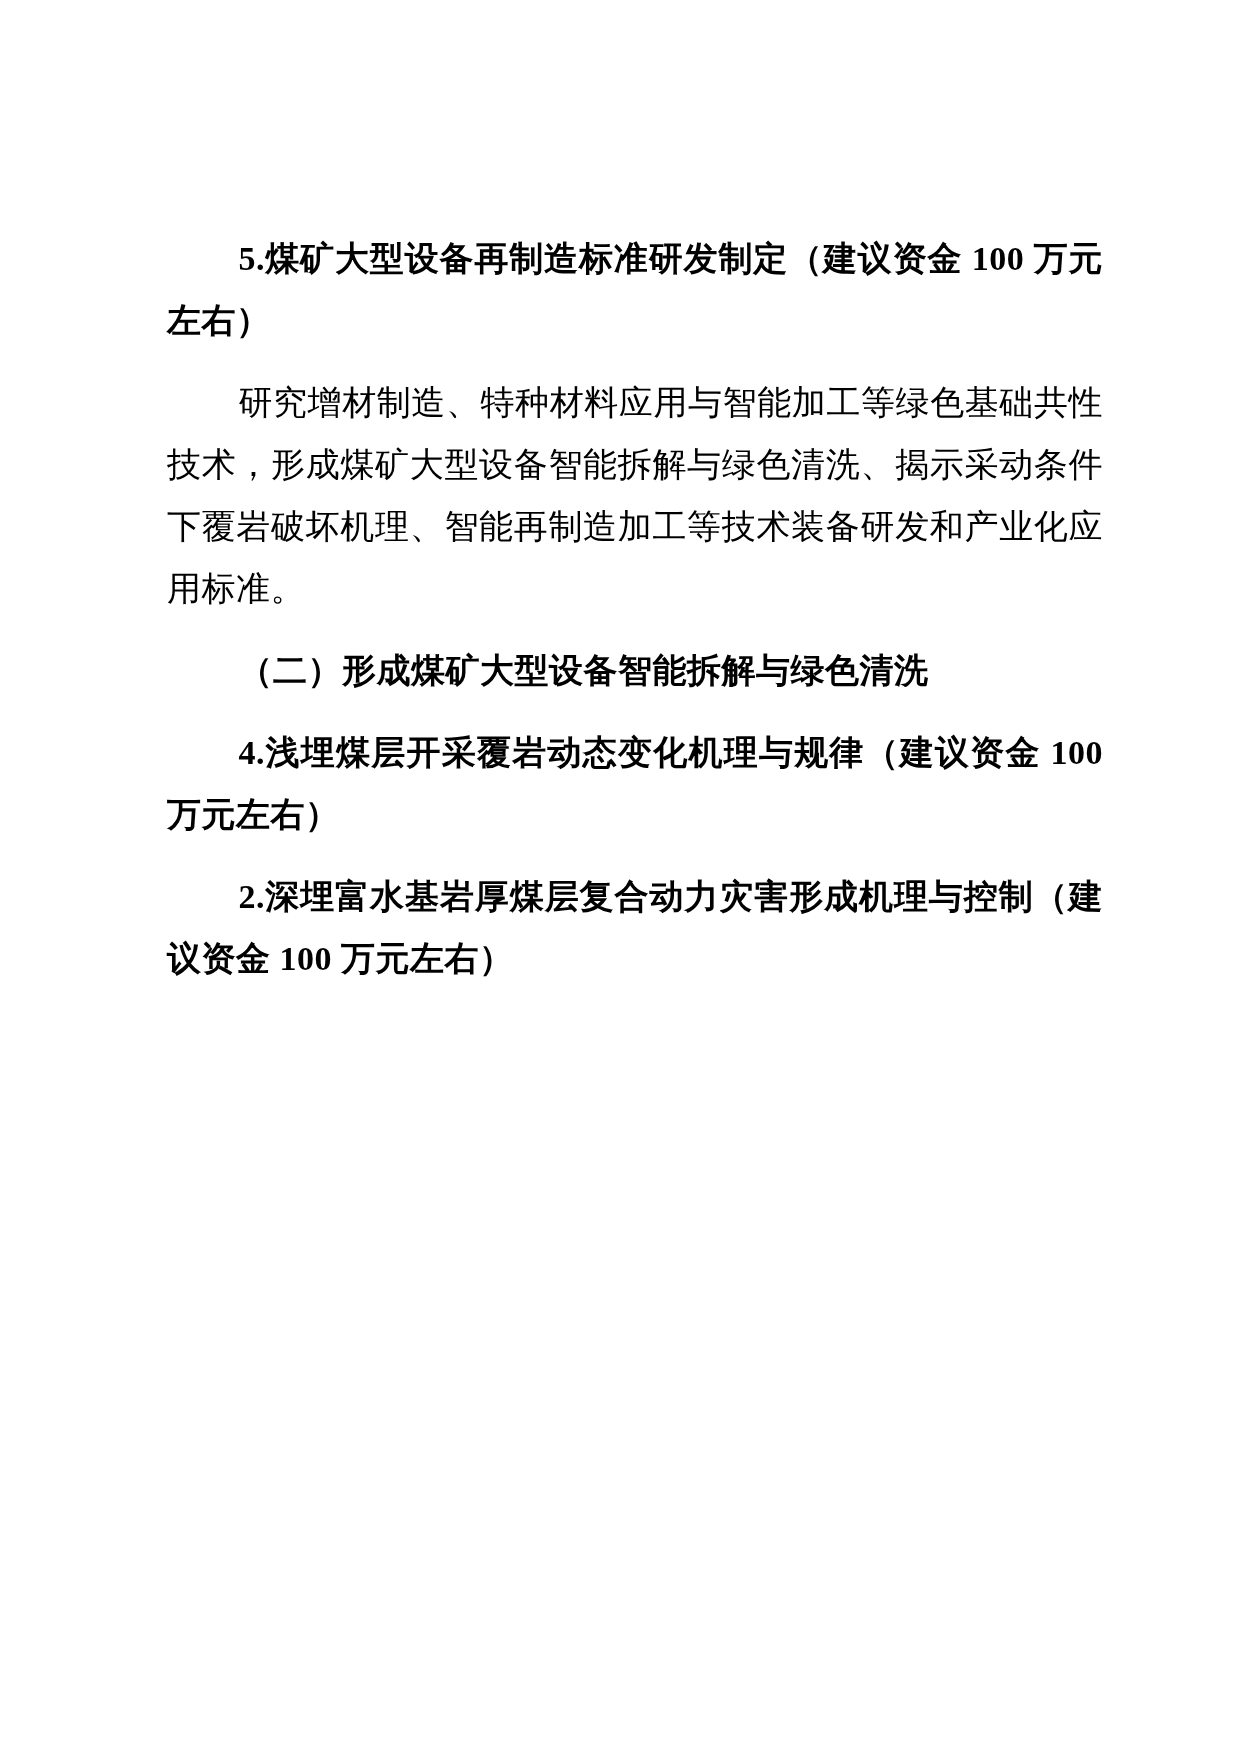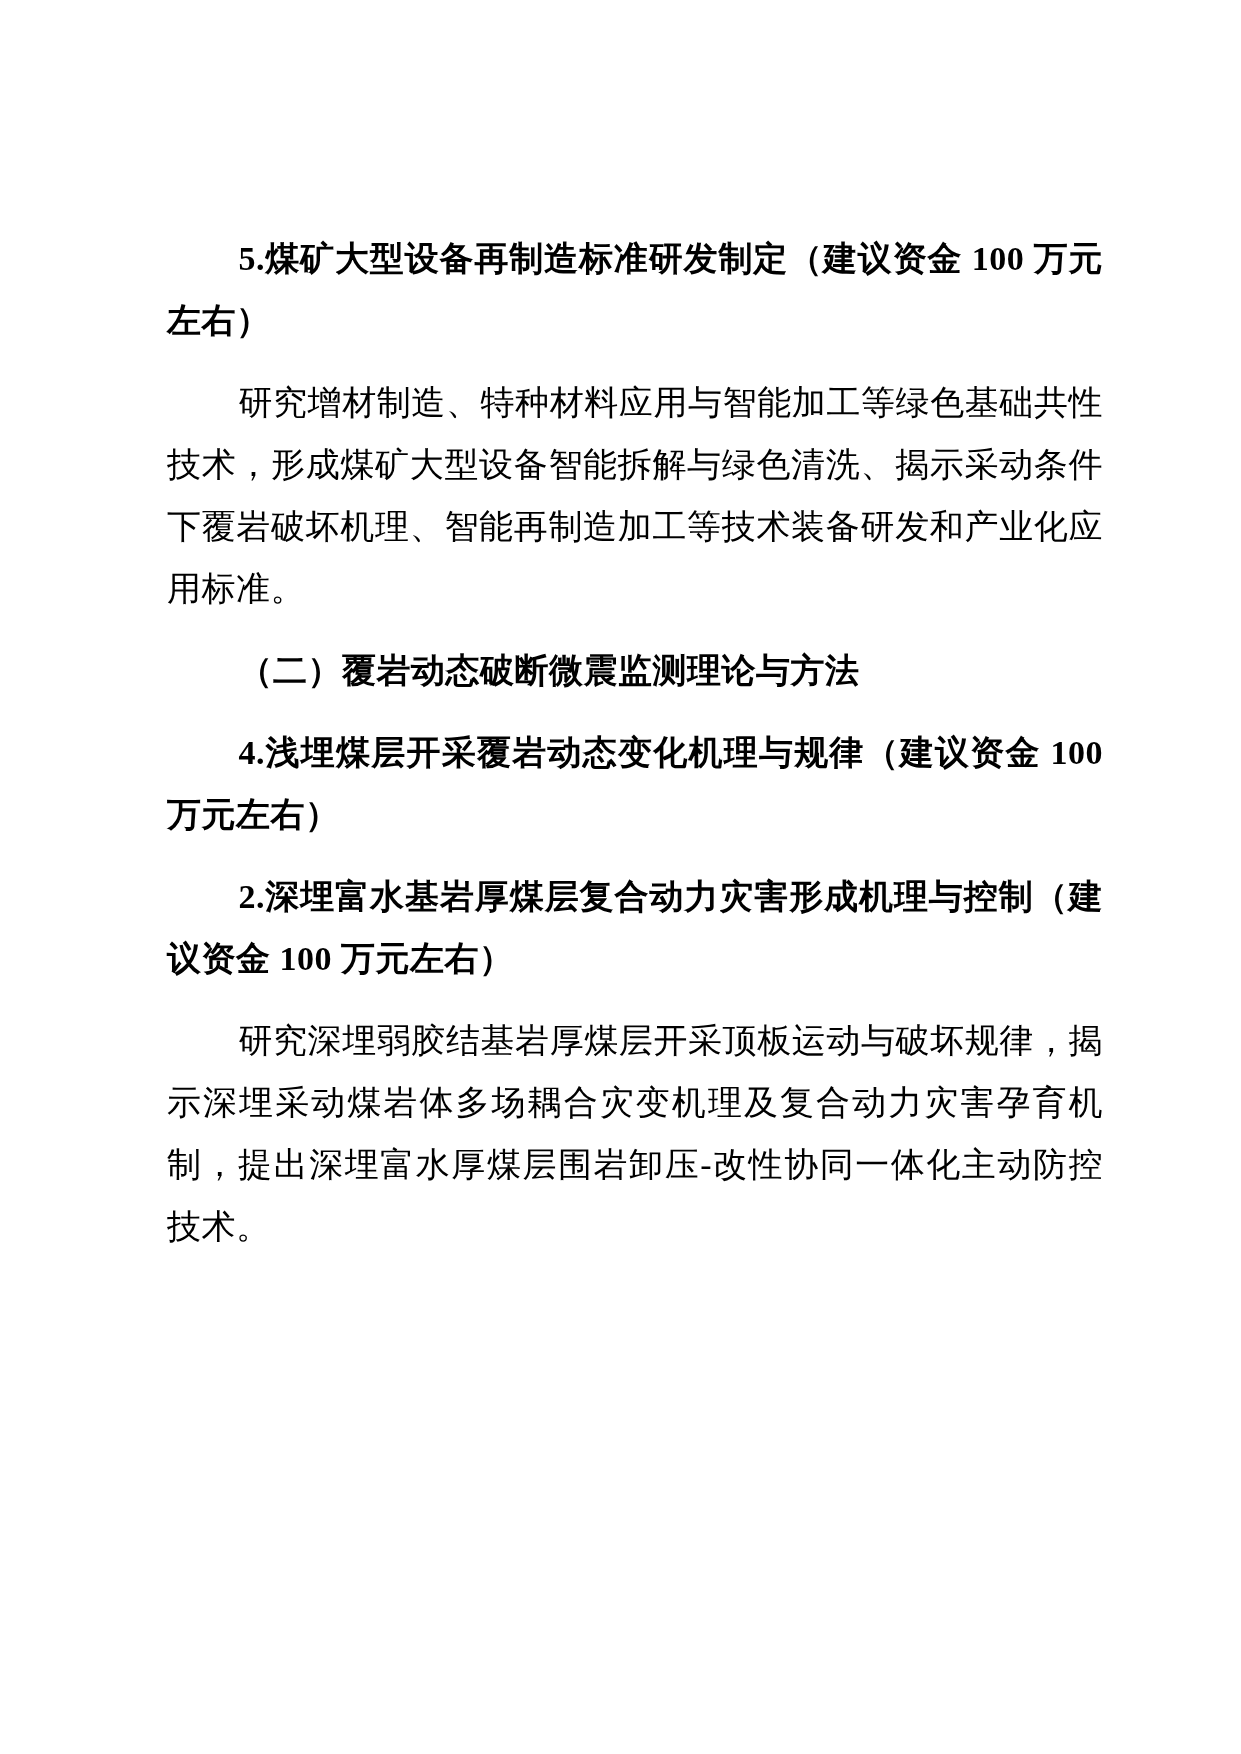--- a/index.html
+++ b/index.html
@@ -46,19 +46,18 @@
     color: #000000;
   }
 </style>
 </head>
 <body>
 
 <div class="page">
   <main class="content">
       <p class="block heading">5.煤矿大型设备再制造标准研发制定（建议资金 100 万元左右）</p>
       <p class="block paragraph">研究增材制造、特种材料应用与智能加工等绿色基础共性技术，形成煤矿大型设备智能拆解与绿色清洗、揭示采动条件下覆岩破坏机理、智能再制造加工等技术装备研发和产业化应用标准。</p>
-      <p class="block heading">（二）覆岩动态破断微震监测理论与方法</p>
+      <p class="block heading">（二）形成煤矿大型设备智能拆解与绿色清洗</p>
       <p class="block heading">4.浅埋煤层开采覆岩动态变化机理与规律（建议资金 100 万元左右）</p>
       <p class="block heading">2.深埋富水基岩厚煤层复合动力灾害形成机理与控制（建议资金 100 万元左右）</p>
-      <p class="block paragraph">研究深埋弱胶结基岩厚煤层开采顶板运动与破坏规律，揭示深埋采动煤岩体多场耦合灾变机理及复合动力灾害孕育机制，提出深埋富水厚煤层围岩卸压-改性协同一体化主动防控技术。</p>
     </main>
   <div class="page-number">3</div>
 </div>
 
 </body></html>

